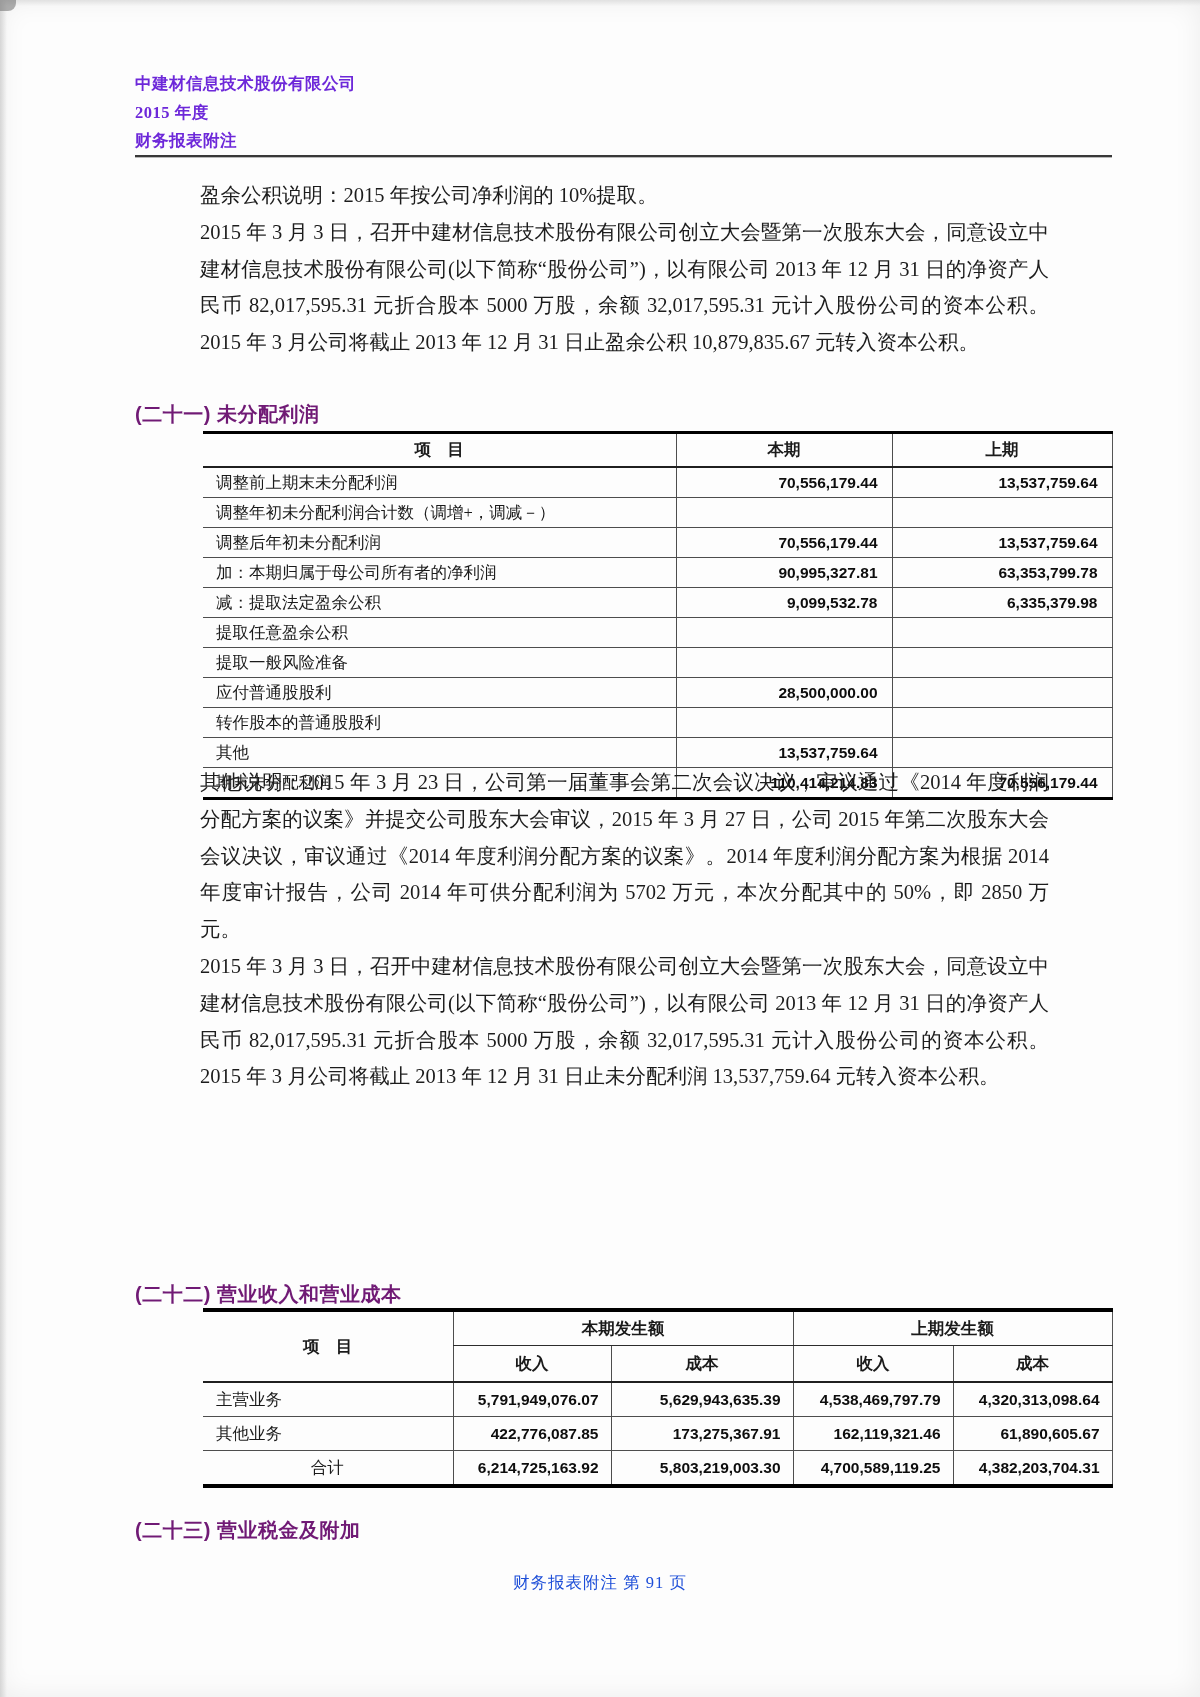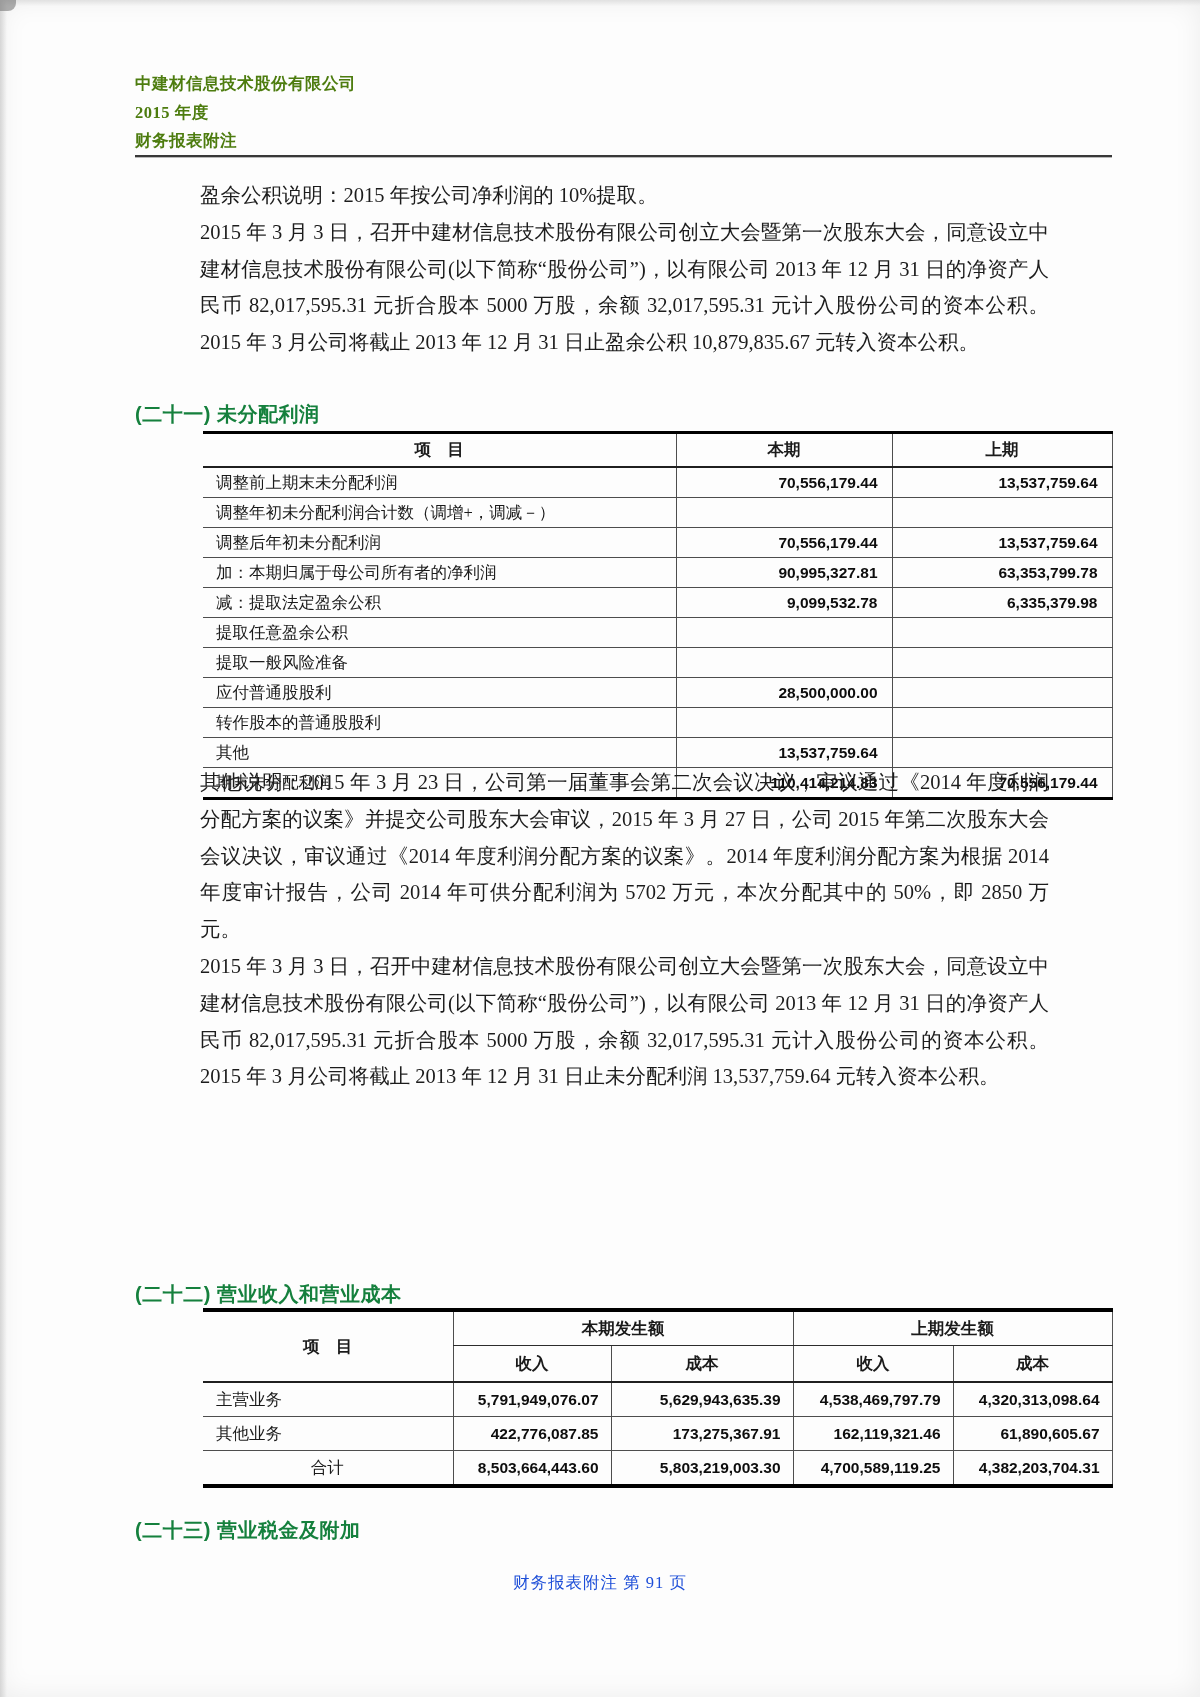--- a/index.html
+++ b/index.html
@@ -22,36 +22,36 @@
     background:linear-gradient(to bottom, #d4d4d4, rgba(255,255,255,0)); opacity:.6;
   }
   .corner-smudge {
     position:absolute; left:0; top:0; width:16px; height:11px;
     background:#6e6e6e; opacity:.55; border-bottom-right-radius:8px;
   }
 
   .doc-header {
     position:absolute; left:135px; top:70px;
     font-size:16.5px; line-height:28.5px; font-weight:600; letter-spacing:.5px;
-    color:#4d7c0f;
+    color:#6d28d9;
   }
   .header-rule {
     position:absolute; left:135px; top:155px; width:977px; height:2px;
     background:#383838; border-bottom:1px solid #b9b9b9;
   }
 
   .para-block { position:absolute; left:200px; width:849px; }
   .para-block p { margin:0; font-size:20.5px; line-height:36.8px; text-align:justify; color:#1c1c1c; }
   .pb1 { top:177px; }
   .pb2 { top:764px; }
 
   .sec {
     position:absolute; left:135px; margin:0;
     font-family:"Liberation Sans", sans-serif; font-weight:700;
-    font-size:20px; color:#15803d; letter-spacing:.5px;
+    font-size:20px; color:#701a75; letter-spacing:.5px;
   }
   .s21 { top:401px; }
   .s22 { top:1281px; }
   .s23 { top:1517px; }
 
   table { border-collapse:collapse; table-layout:fixed; position:absolute; left:203px; }
   th { font-weight:bold; }
 
   .t1 {
     top:431px; width:909px;
@@ -220,21 +220,21 @@
       </tr>
       <tr>
         <td class="lbl">其他业务</td>
         <td class="num bl">422,776,087.85</td>
         <td class="num bl">173,275,367.91</td>
         <td class="num bl">162,119,321.46</td>
         <td class="num bl">61,890,605.67</td>
       </tr>
       <tr class="total">
         <td class="lbl">合计</td>
-        <td class="num bl">8,503,664,443.60</td>
+        <td class="num bl">6,214,725,163.92</td>
         <td class="num bl">5,803,219,003.30</td>
         <td class="num bl">4,700,589,119.25</td>
         <td class="num bl">4,382,203,704.31</td>
       </tr>
     </tbody>
   </table>
 
   <h2 class="sec s23">(二十三) 营业税金及附加</h2>
 
   <div class="footer">财务报表附注 第 91 页</div>

